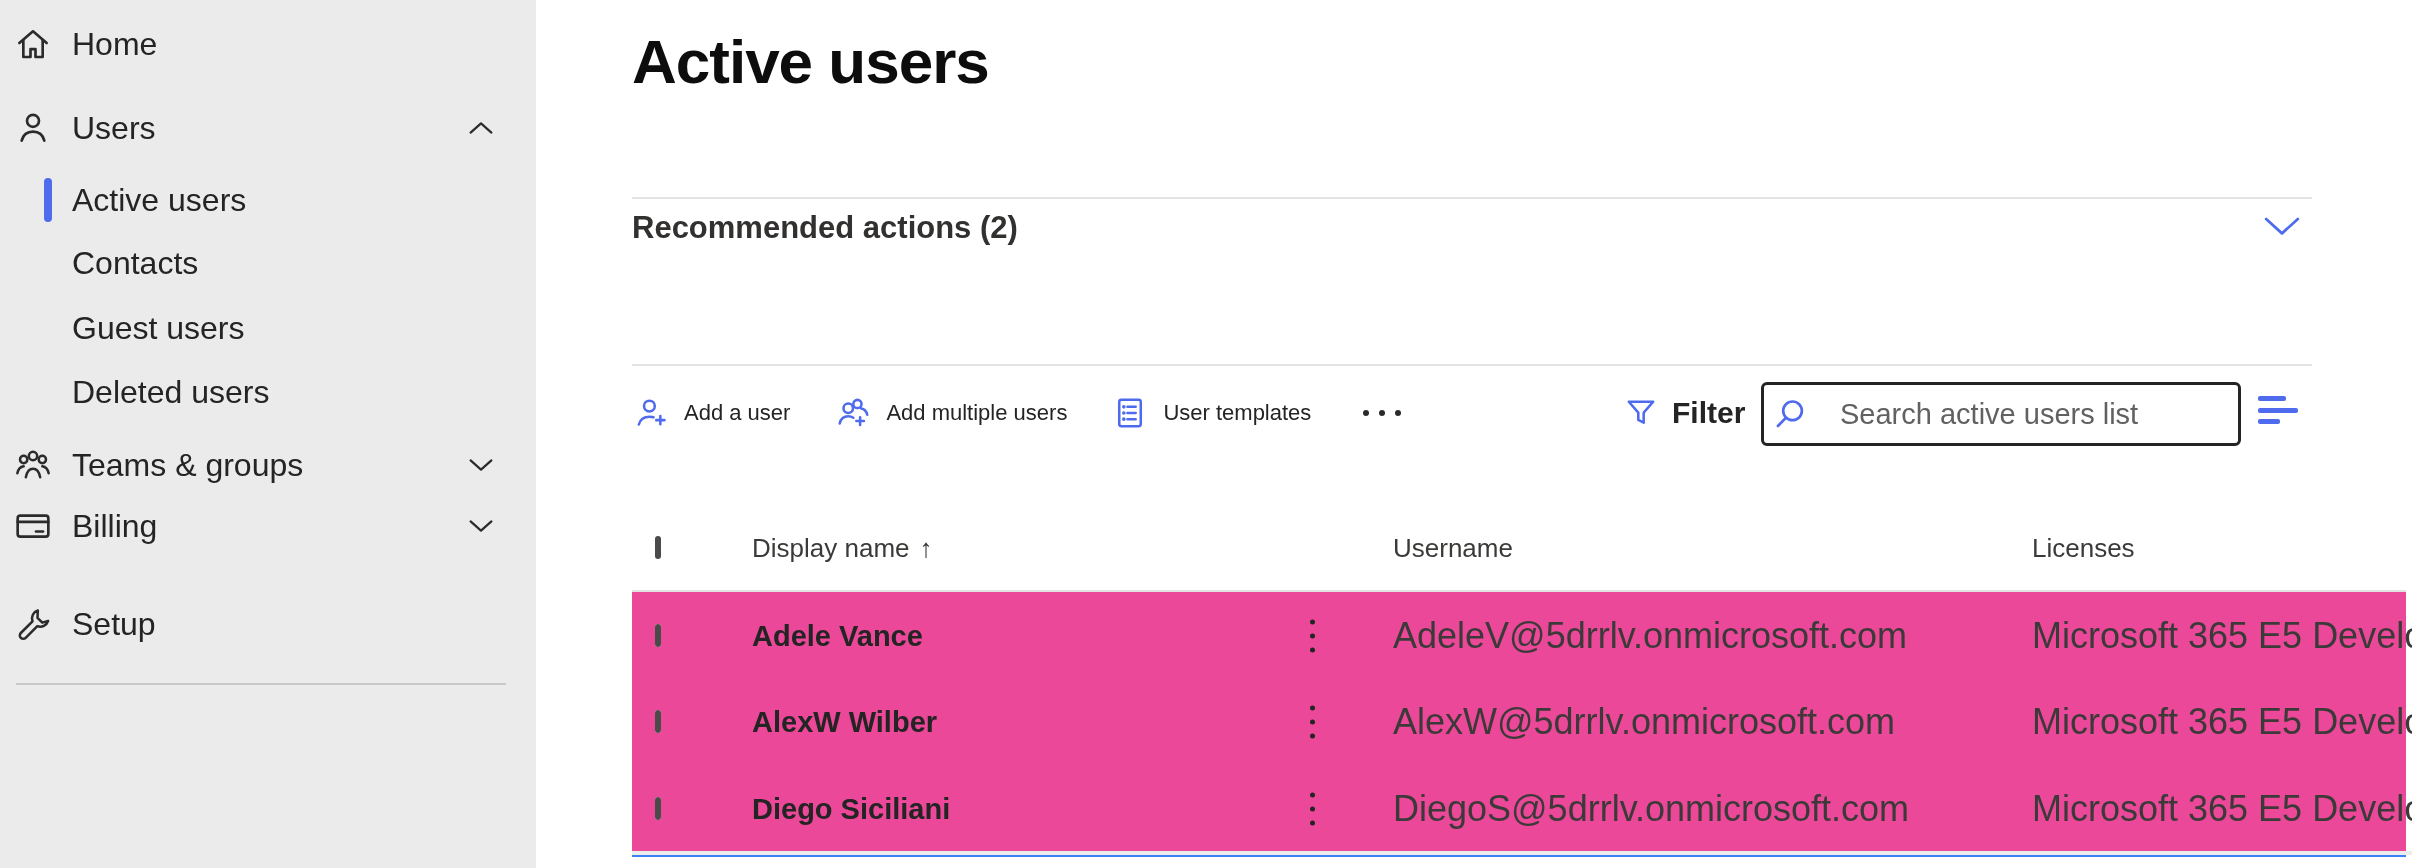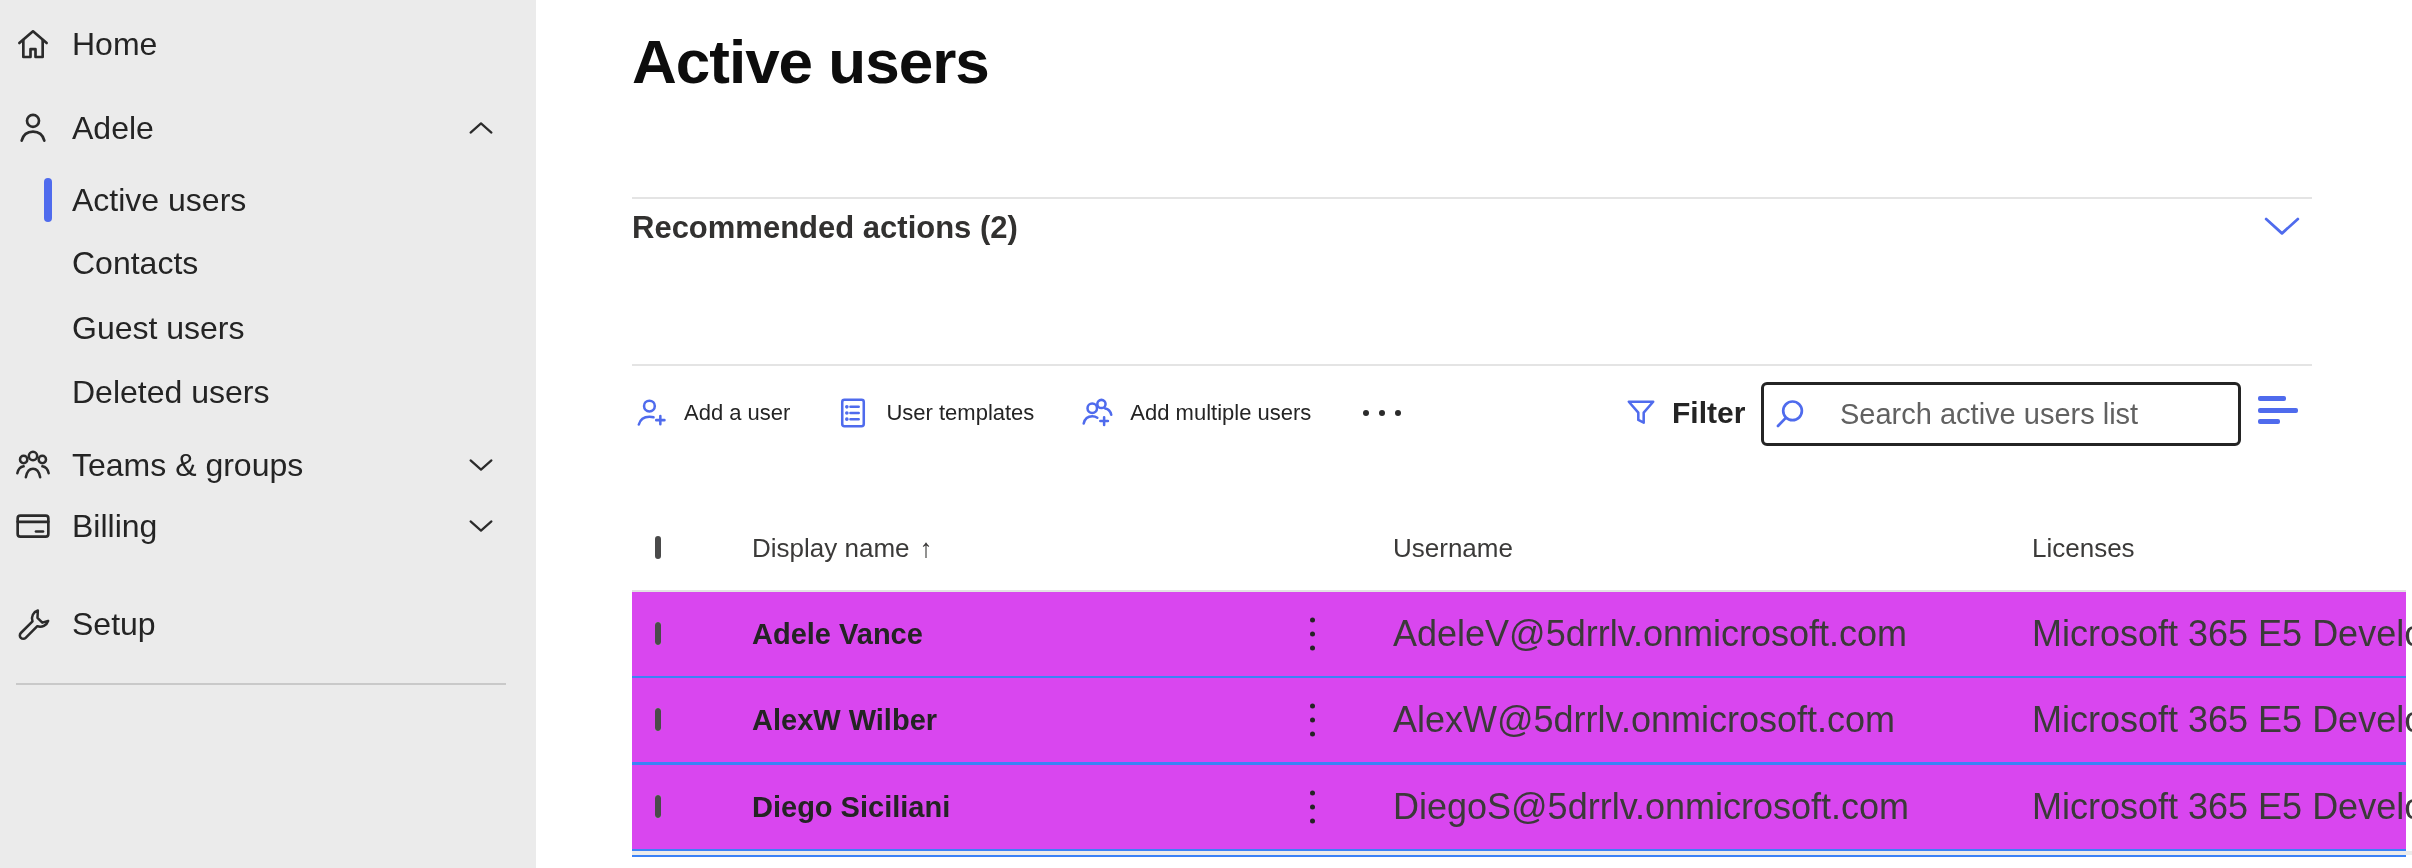--- a/index.html
+++ b/index.html
@@ -42,21 +42,21 @@
     font-family:"Liberation Sans", sans-serif; font-size:29px; color:#242424;
     padding:0 16px 0 76px; background:#fff; outline:none;
   }
   .search-input::placeholder { color:#616161; }
   .search-glyph { position:absolute; left:18px; top:13px; width:38px; height:38px; color:#4f6bed; pointer-events:none; }
   .lines-icon { position:absolute; left:1722px; top:396px; width:46px; height:28px; display:flex; flex-direction:column; justify-content:space-between; align-items:flex-start; cursor:pointer; }
   .lines-icon i { display:block; height:5px; border-radius:2px; background:#4f6bed; }
   .lines-icon .l1 { width:28px; } .lines-icon .l2 { width:40px; } .lines-icon .l3 { width:22px; }
   
   .t-head { position:absolute; left:96px; right:6px; top:505px; height:87px; border-bottom:2px solid #e2e2e2; }
-  .t-row  { position:absolute; left:96px; right:6px; height:92px; border-bottom:8px solid #3b82f6; background:#d946ef; }
+  .t-row  { position:absolute; left:96px; right:6px; height:92px; border-bottom:4px solid #3b82f6; background:#ec4899; }
   .cell { position:absolute; top:50%; transform:translateY(-50%); white-space:nowrap; }
   .c-check { left:23px; }
   .c-name  { left:120px; }
   .c-kebab { left:668px; }
   .c-user  { left:761px; }
   .c-lic   { left:1400px; }
   .checkbox { width:37px; height:37px; border:3px solid #4a4a4a; border-radius:8px; background:#fff; cursor:pointer; }
   .h-label { font-size:26px; color:#3b3a39; }
   .sort-arrow { font-size:26px; color:#3b3a39; margin-left:10px; }
   .r-name { font-size:29px; font-weight:700; color:#242424; cursor:pointer; }
@@ -83,21 +83,21 @@
       <span class="nav-label">Home</span>
     </div>
 
     <div class="nav-item" style="top:96px">
       <span class="nav-icon">
         <svg width="40" height="40" viewBox="0 0 24 24" fill="none" stroke="currentColor" stroke-width="1.6" stroke-linecap="round">
           <circle cx="12" cy="7.7" r="3.6"></circle>
             <path d="M5.2 19.6c.9-3.5 3.6-5.4 6.8-5.4s5.9 1.9 6.8 5.4"></path>
         </svg>
       </span>
-      <span class="nav-label">Adele</span>
+      <span class="nav-label">Users</span>
       <span class="nav-chevron">
         <svg width="26" height="16" viewBox="0 0 20 12" fill="none" stroke="currentColor" stroke-width="1.7" stroke-linecap="round" stroke-linejoin="round">
           <polyline points="2,9.5 10,2.5 18,9.5"></polyline>
         </svg>
       </span>
     </div>
 
     <div class="nav-item" style="top:168px">
       <span class="sel-bar"></span>
       <span class="nav-label">Active users</span>
@@ -184,46 +184,46 @@
     <div class="toolbar">
       <div class="tb-btn">
         <span>
           <svg width="38" height="38" viewBox="0 0 24 24" fill="none" stroke="currentColor" stroke-width="1.6" stroke-linecap="round" style="color:#4f6bed">
             <circle cx="11" cy="7.6" r="3.4"></circle>
               <path d="M4.3 19.3c.8-3.2 3.3-5 6.7-5 .9 0 1.8.1 2.6.4"></path>
             <path d="M17.9 13.9v5.2M15.3 16.5h5.2"></path>
           </svg>
         </span>
         <span class="tb-label">Add a user</span>
-      </div>
-
-      <div class="tb-btn">
-        <span>
-          <svg width="38" height="38" viewBox="0 0 24 24" fill="none" stroke="currentColor" stroke-width="1.6" stroke-linecap="round" stroke-linejoin="round" style="color:#4f6bed">
-            <rect x="5.2" y="3.6" width="13.6" height="16.8" rx="1.4"></rect>
-            <path d="M10.4 8.1h5.2M10.4 12h5.2M10.4 15.9h5.2"></path>
-            <path d="M8.1 8.1h.02M8.1 12h.02M8.1 15.9h.02" stroke-width="2.3"></path>
-          </svg>
-        </span>
-        <span class="tb-label">User templates</span>
       </div>
 
       <div class="tb-btn">
         <span>
           <svg width="38" height="38" viewBox="0 0 24 24" fill="none" stroke="currentColor" stroke-width="1.6" stroke-linecap="round" style="color:#4f6bed">
             <circle cx="14.8" cy="6.3" r="2.6"></circle>
               <path d="M17.2 9.2c2 .4 3.3 1.8 3.8 3.9"></path>
             <circle cx="9" cy="9" r="3"></circle>
               <path d="M3.6 18.6c.7-2.9 2.8-4.5 5.4-4.5 1.2 0 2.3.3 3.2.9"></path>
             <path d="M16.5 14.7v4.8M14.1 17.1h4.8"></path>
           </svg>
         </span>
         <span class="tb-label">Add multiple users</span>
       </div>
 
+      <div class="tb-btn">
+        <span>
+          <svg width="38" height="38" viewBox="0 0 24 24" fill="none" stroke="currentColor" stroke-width="1.6" stroke-linecap="round" stroke-linejoin="round" style="color:#4f6bed">
+            <rect x="5.2" y="3.6" width="13.6" height="16.8" rx="1.4"></rect>
+            <path d="M10.4 8.1h5.2M10.4 12h5.2M10.4 15.9h5.2"></path>
+            <path d="M8.1 8.1h.02M8.1 12h.02M8.1 15.9h.02" stroke-width="2.3"></path>
+          </svg>
+        </span>
+        <span class="tb-label">User templates</span>
+      </div>
+
       <div class="tb-more dots-h">
           <i></i>
           <i></i>
           <i></i>
         </div>
     </div>
 
     <div class="filter-group">
       <span>
         <svg width="38" height="38" viewBox="0 0 24 24" fill="none" stroke="currentColor" stroke-width="1.6" stroke-linecap="round" stroke-linejoin="round" style="color:#4f6bed">

